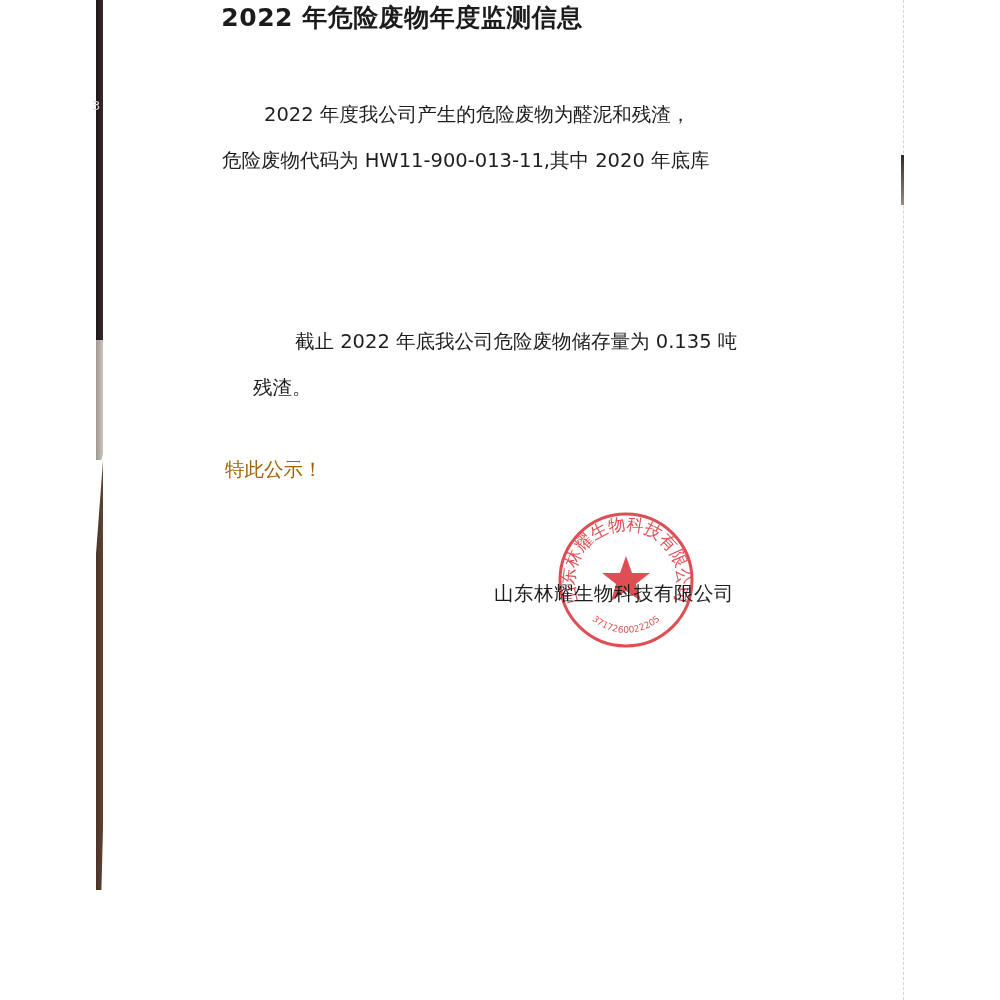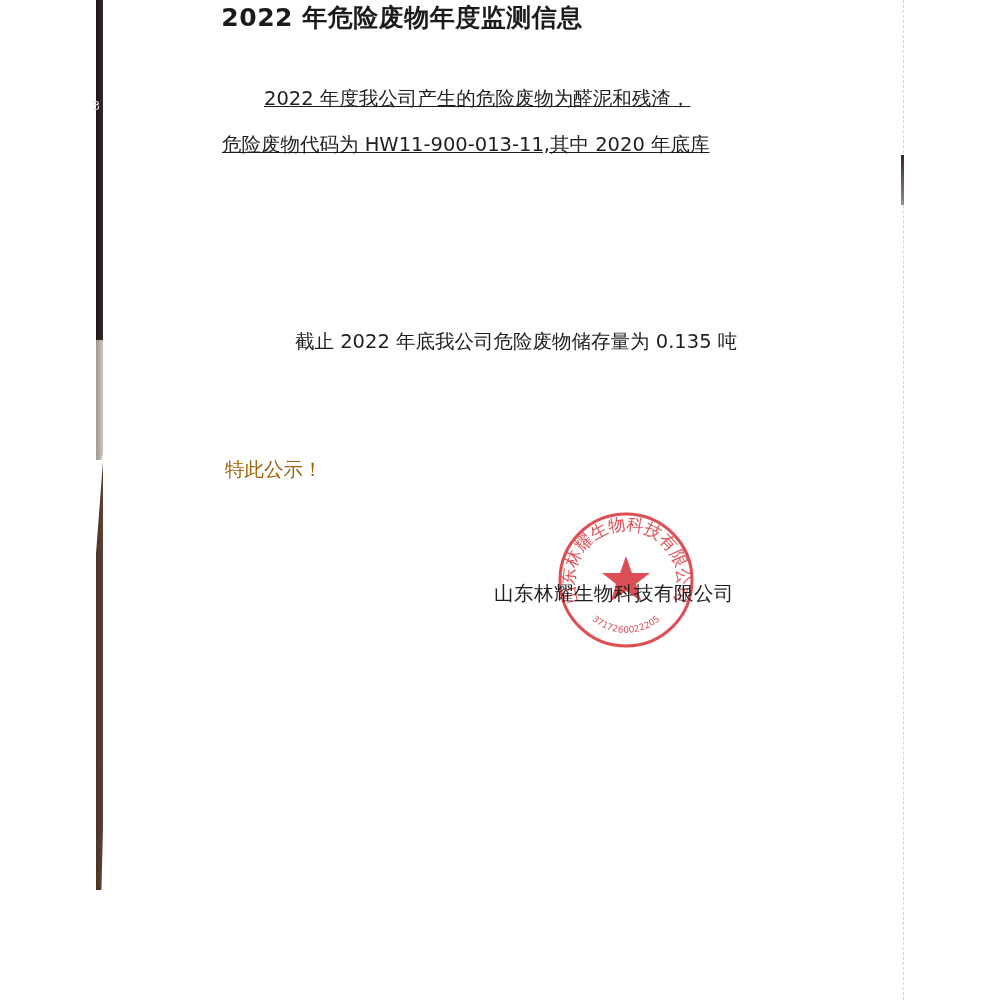--- a/index.html
+++ b/index.html
@@ -39,21 +39,21 @@
   .title {
     position:absolute; left:0; top:1px; width:804px; text-align:center;
     font-size:25px; font-weight:bold; color:#1b1b1b; letter-spacing:0.5px;
   }
   .para {
     position:absolute; left:222px; width:580px;
     font-size:19.5px; color:#1e1e1e; line-height:46px;
   }
   .line { white-space:nowrap; display:block; }
   .indent { padding-left:42px; }
-  .p1 { top:76px;text-decoration:underline; }
+  .p1 { top:92px; }
   .p2 { top:319px;margin-left:31px; }
   .notice { position:absolute; left:225px; top:456px; font-size:19.5px; color:#a16207; }
   .signature { position:absolute; left:494px; top:580px; font-size:19.5px; color:#1e1e1e; letter-spacing:0.5px; z-index:3; }
   .stamp { position:absolute; left:556px; top:510px; width:140px; height:140px; z-index:2; opacity:0.88; }
 </style>
 </head>
 <body>
 
 <div class="bg-left"></div>
 <div class="edge-dark"></div>
@@ -67,20 +67,21 @@
 
 <div class="title">2022 年危险废物年度监测信息</div>
 
 <div class="para p1">
   <span class="line indent">2022 年度我公司产生的危险废物为醛泥和残渣，</span>
   <span class="line">危险废物代码为 HW11-900-013-11,其中 2020 年底库</span>
 </div>
 
 <div class="para p2">
   <span class="line indent">截止 2022 年底我公司危险废物储存量为 0.135 吨</span>
+  <span class="line">残渣。</span>
 </div>
 
 <div class="notice">特此公示！</div>
 
 <svg class="stamp" viewBox="0 0 140 140">
   <defs>
     <path id="arcTop" d="M 22,92 A 52,52 0 1,1 118,92"></path>
     <path id="arcBottom" d="M 30,104 A 52,52 0 0,0 110,104"></path>
   </defs>
   <circle cx="70" cy="70" r="66" fill="none" stroke="#d9363e" stroke-width="3"></circle>

